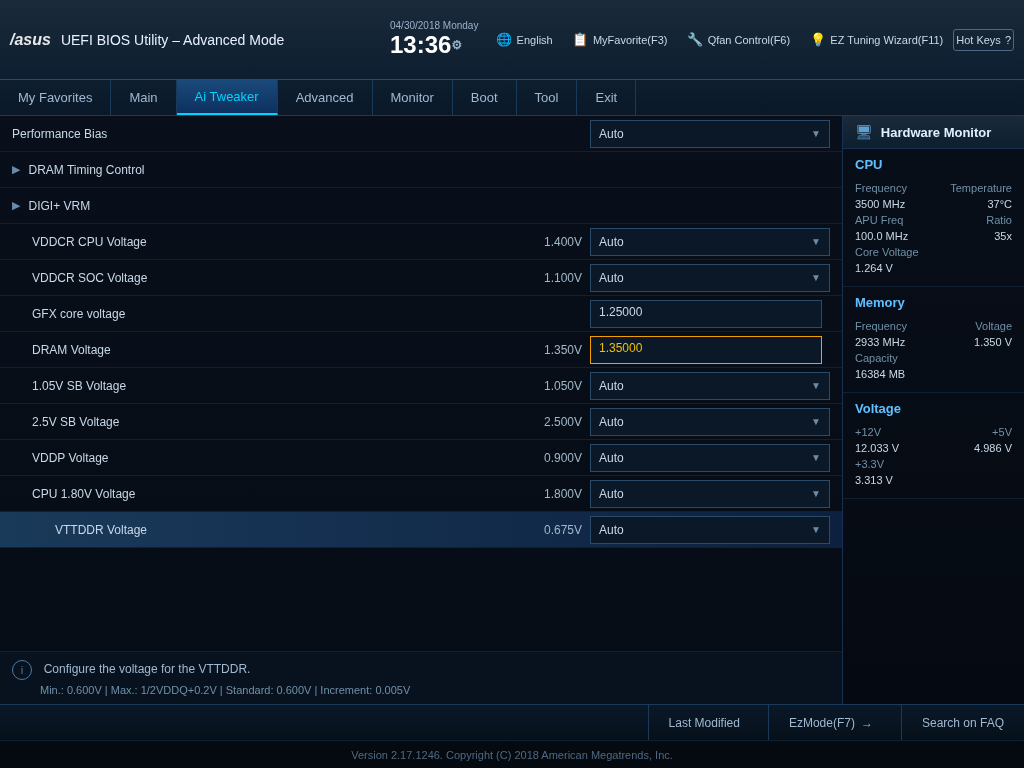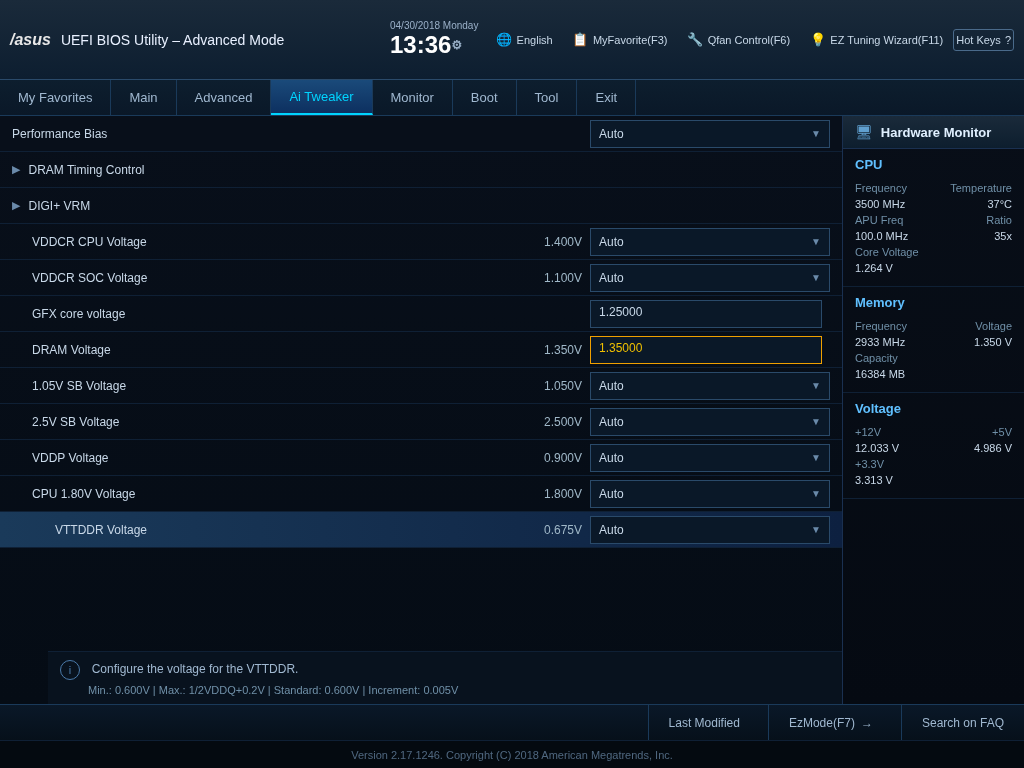--- a/index.html
+++ b/index.html
@@ -265,21 +265,20 @@
       color: #c8d8e8;
       font-size: 12px;
     }
 
     
     .info-bar {
       background: #08121e;
       border-top: 1px solid #0f2035;
       padding: 8px 12px;
       min-height: 50px;
-      margin-left: 48px;
     }
 
     .info-icon {
       display: inline-flex;
       align-items: center;
       justify-content: center;
       width: 20px;
       height: 20px;
       border: 1px solid #4a7aaa;
       border-radius: 50%;
@@ -453,25 +452,25 @@
     </div>
   </div>
 
   <div class="nav-bar">
     <div class="nav-item">
       <span>My Favorites</span>
     </div>
     <div class="nav-item">
       <span>Main</span>
     </div>
+    <div class="nav-item active">
+      <span>Ai Tweaker</span>
+    </div>
     <div class="nav-item">
       <span>Advanced</span>
-    </div>
-    <div class="nav-item active">
-      <span>Ai Tweaker</span>
     </div>
     <div class="nav-item">
       <span>Monitor</span>
     </div>
     <div class="nav-item">
       <span>Boot</span>
     </div>
     <div class="nav-item">
       <span>Tool</span>
     </div>

